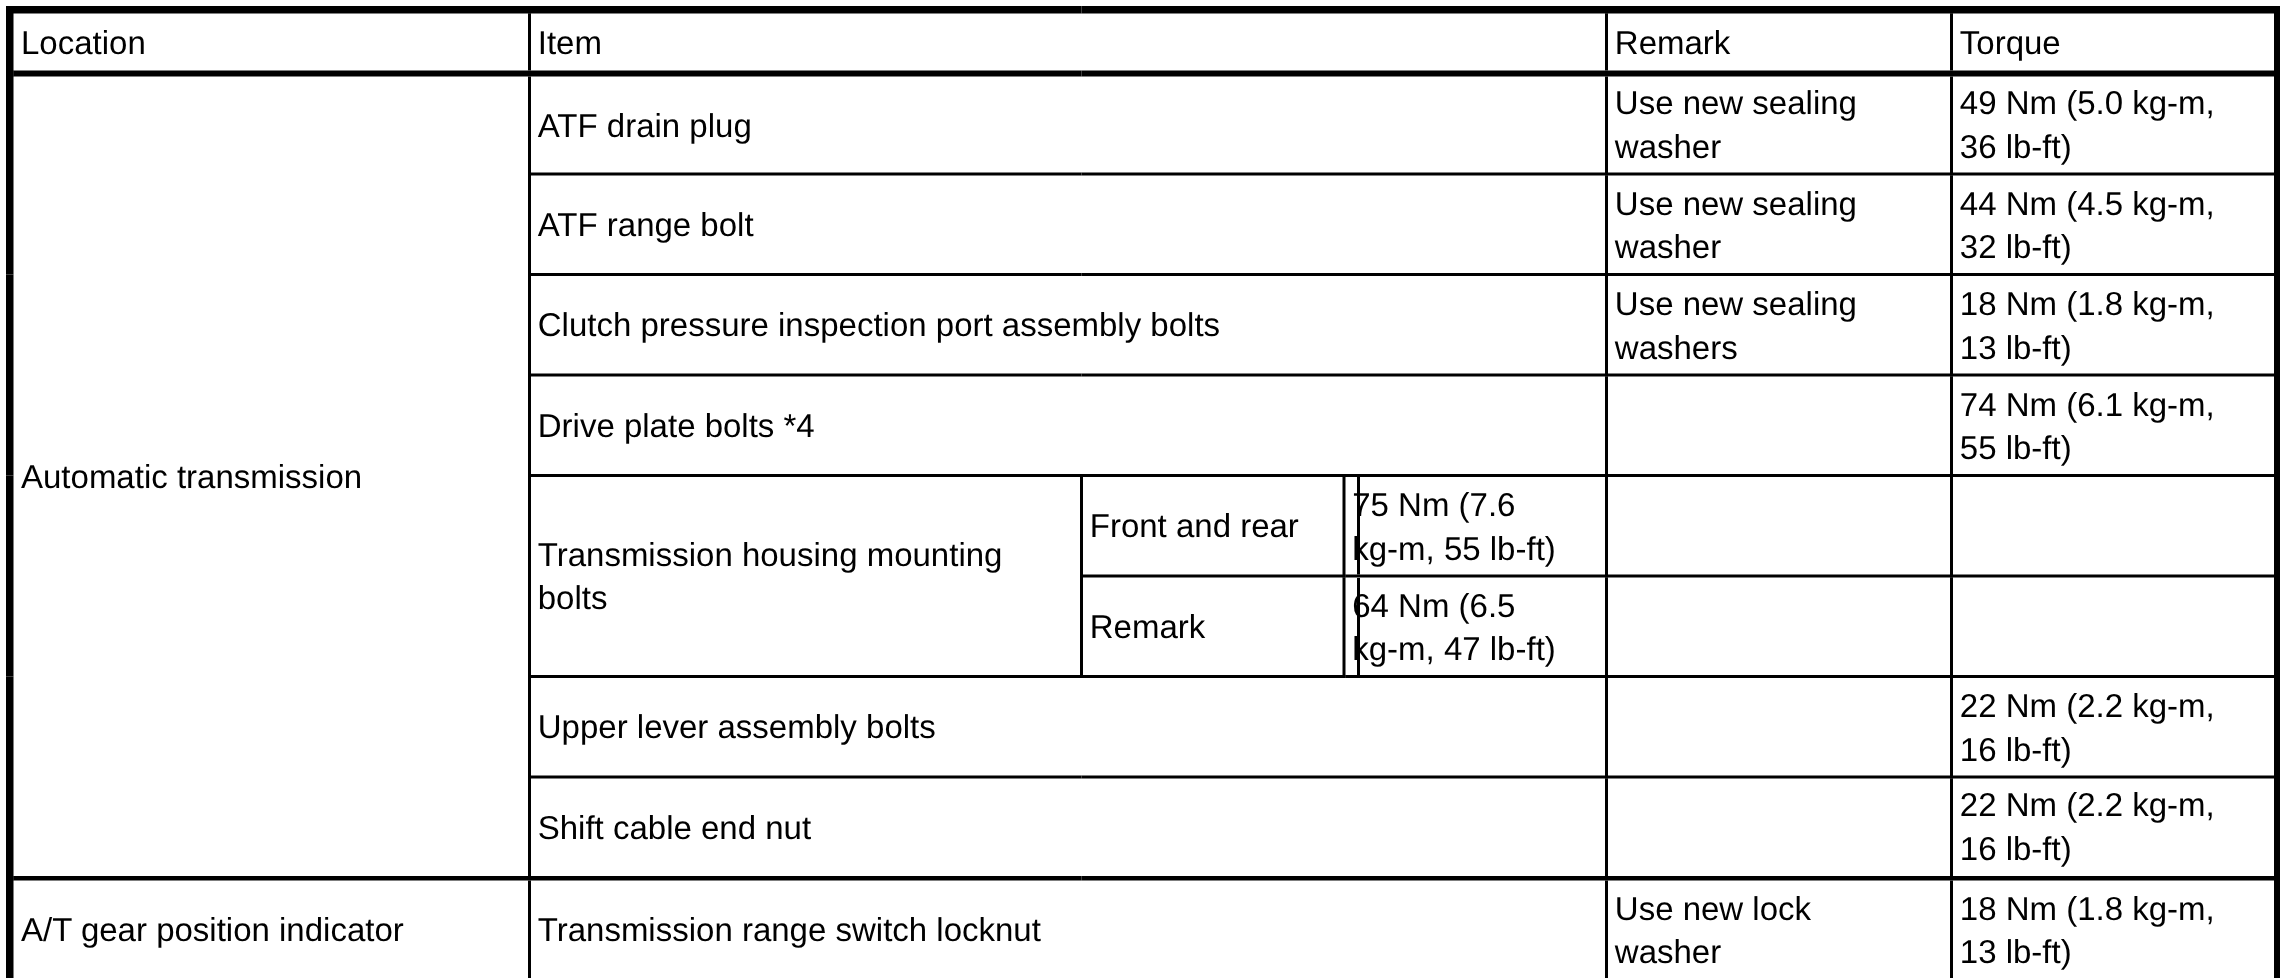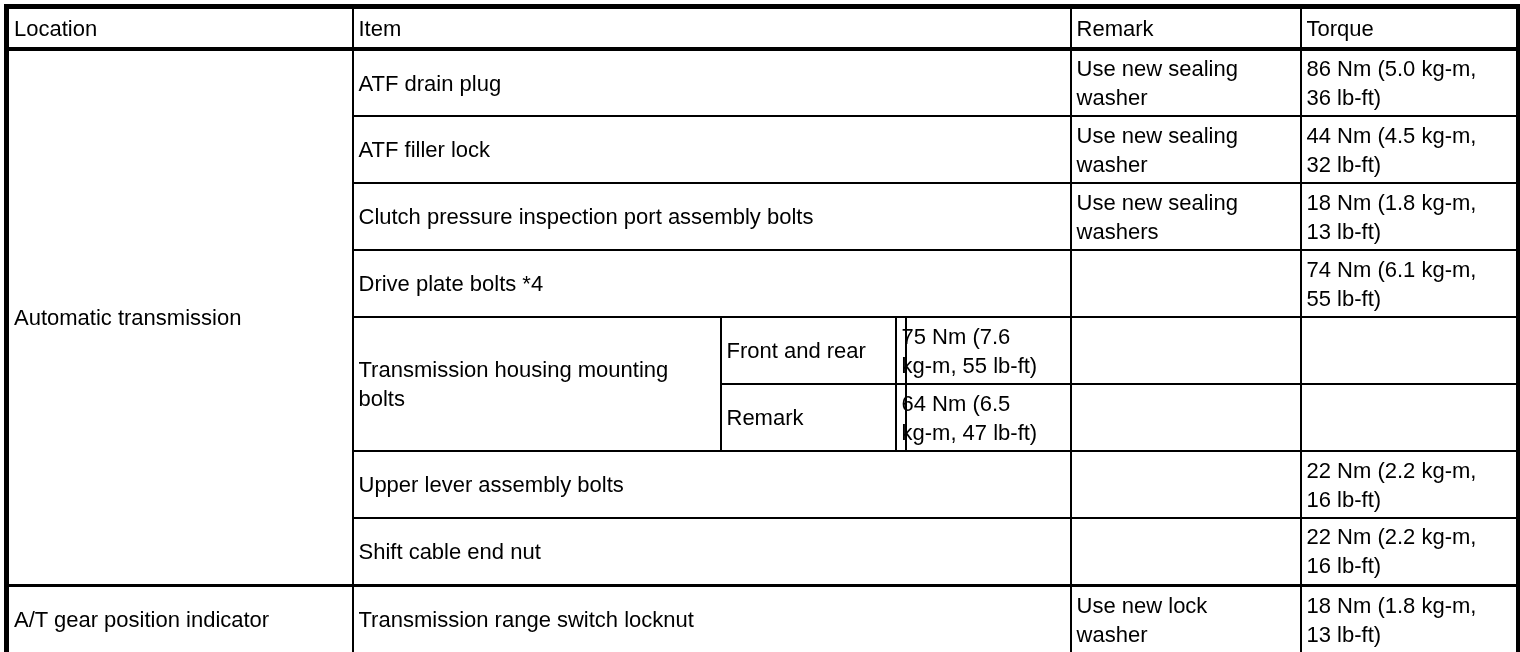--- a/index.html
+++ b/index.html
@@ -76,26 +76,26 @@
       <th colspan="3">Item</th>
       <th>Remark</th>
       <th>Torque</th>
     </tr>
 
     <tr class="body-row">
       <td rowspan="8">Automatic transmission</td>
       <td colspan="3">ATF drain plug</td>
       <td>Use new sealing
 washer</td>
-      <td>86 Nm (5.0 kg-m,
+      <td>49 Nm (5.0 kg-m,
 36 lb-ft)</td>
     </tr>
 
     <tr class="body-row">
-      <td colspan="3">ATF filler lock</td>
+      <td colspan="3">ATF range bolt</td>
       <td>Use new sealing
 washer</td>
       <td>44 Nm (4.5 kg-m,
 32 lb-ft)</td>
     </tr>
 
     <tr class="body-row">
       <td colspan="3">Clutch pressure inspection port assembly bolts</td>
       <td>Use new sealing
 washers</td>

